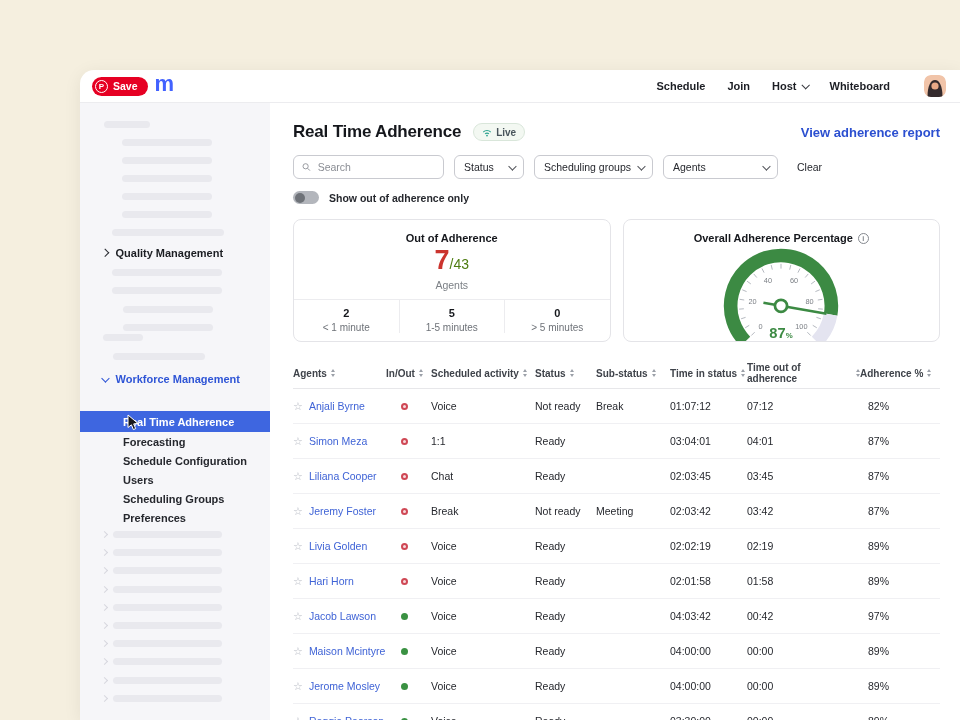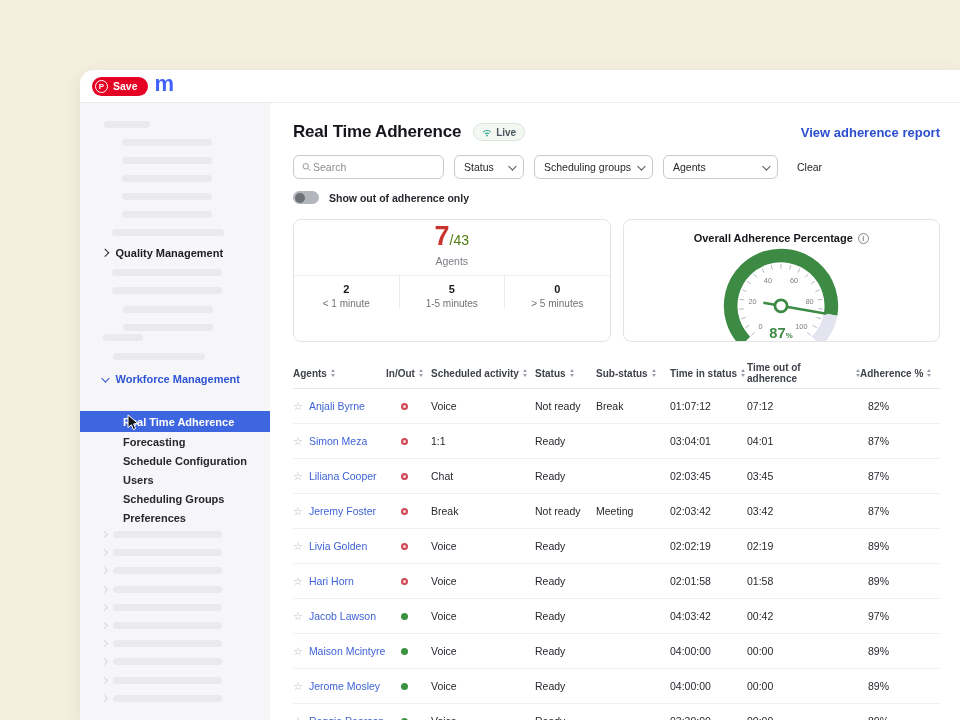--- a/index.html
+++ b/index.html
@@ -34,21 +34,21 @@
   .side-item.selected{background:#3e66e0;color:#fff;height:21px;}
   .cursor-svg{position:absolute;z-index:5;}
   
   .main{flex:1;min-width:0;padding:18px 20px 0 23px;background:#fff;}
   .title-row{display:flex;align-items:center;height:22px;}
   .page-title{font-size:17px;font-weight:bold;color:#15171c;letter-spacing:-.2px;}
   .live-badge{margin-left:12px;display:flex;align-items:center;gap:4px;border:1px solid #d9e6da;background:#f3f8f2;
               border-radius:10px;height:18px;padding:0 8px;font-size:10px;font-weight:600;color:#49555c;box-sizing:border-box;}
   .report-link{margin-left:auto;font-size:13px;font-weight:600;color:#2b4fd0;cursor:pointer;}
   .filter-row{display:flex;align-items:center;gap:10px;margin-top:12px;}
-  .search-box{width:133px;height:22px;border:1px solid #c9cad0;border-radius:6px;display:flex;align-items:center;
+  .search-box{width:133px;height:22px;border:1px solid #c9cad0;border-radius:6px;display:flex;align-items:center;gap:5px;
               padding:0 8px;background:#fff;box-sizing:content-box;}
   .search-box input{border:none;outline:none;width:100%;font-size:10.5px;color:#26282e;font-family:inherit;background:transparent;}
   .search-box input::placeholder{color:#8a8d94;}
   .select{height:24px;border:1px solid #c9cad0;border-radius:6px;display:flex;align-items:center;justify-content:space-between;
           padding:0 9px;font-size:10.5px;color:#26282e;background:#fff;box-sizing:border-box;cursor:pointer;}
   .select .chev{width:4.5px;height:4.5px;border-color:#54565c;}
   .clear-btn{font-size:10.5px;color:#26282e;margin-left:9px;cursor:pointer;}
   .toggle-row{display:flex;align-items:center;gap:10px;margin-top:12px;}
   .toggle{width:26px;height:13px;border-radius:7px;background:#b3b6bc;position:relative;cursor:pointer;}
   .toggle::after{content:"";position:absolute;left:1.5px;top:1.5px;width:10px;height:10px;border-radius:50%;background:#6e7278;}
@@ -91,20 +91,36 @@
 <body>
 
 <div class="window">
 
   <div class="navbar">
     <div class="pin-save">
       <span class="pin-logo">P</span>
       <span>Save</span>
     </div>
     <div class="miro-logo">m</div>
+    <div class="nav-right">
+      <span class="nav-item">Schedule</span>
+      <span class="nav-item">Join</span>
+      <span class="nav-item">
+        <span>Host</span>
+        <span class="chev down"></span>
+      </span>
+      <span class="nav-item">Whiteboard</span>
+      <span class="avatar">
+        <svg viewBox="0 0 22 22" width="22" height="22">
+          <rect width="22" height="22" rx="6" fill="#f1c4a9"></rect>
+          <path d="M3.5 22 C3.5 11 6.5 5 11 5 C15.5 5 18.5 11 18.5 22 Z" fill="#342a2c"></path>
+          <circle cx="11" cy="11" r="3.6" fill="#e8a987"></circle>
+        </svg>
+      </span>
+    </div>
   </div>
 
   <div class="app-body">
 
     <div class="sidebar">
       <i class="sk" style="left:24px;top:18px;width:46px;"></i>
       <i class="sk" style="left:42px;top:36px;width:90px;"></i>
       <i class="sk" style="left:42px;top:54px;width:90px;"></i>
       <i class="sk" style="left:42px;top:72px;width:90px;"></i>
       <i class="sk" style="left:42px;top:90px;width:90px;"></i>
@@ -198,20 +214,23 @@
         <span class="clear-btn">Clear</span>
       </div>
 
       <div class="toggle-row">
         <span class="toggle"></span>
         <span class="toggle-label">Show out of adherence only</span>
       </div>
 
       <div class="cards-row">
         <div class="card">
+          <div class="card-title">
+            <span>Out of Adherence</span>
+          </div>
           <div class="big-row">
             <span class="big-num">7</span><span class="big-frac">/43</span>
           </div>
           <div class="unit">Agents</div>
           <div class="card-div"></div>
           <div class="breakdown">
             <div class="bd-col">
               <div class="bd-val">2</div>
               <div class="bd-label">&lt; 1 minute</div>
             </div>

